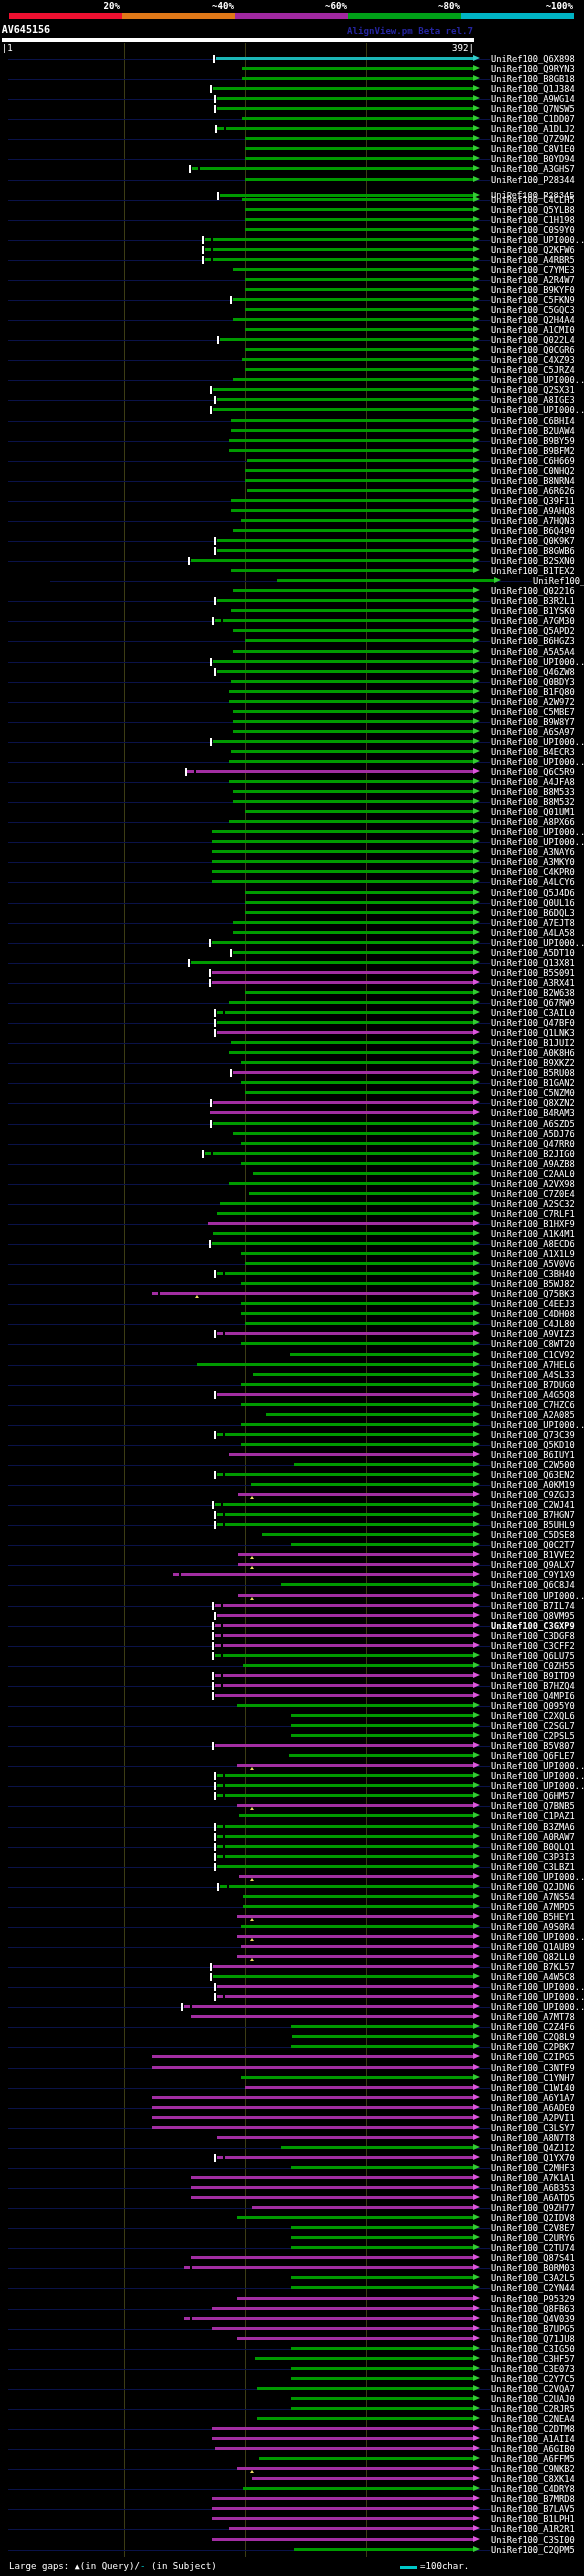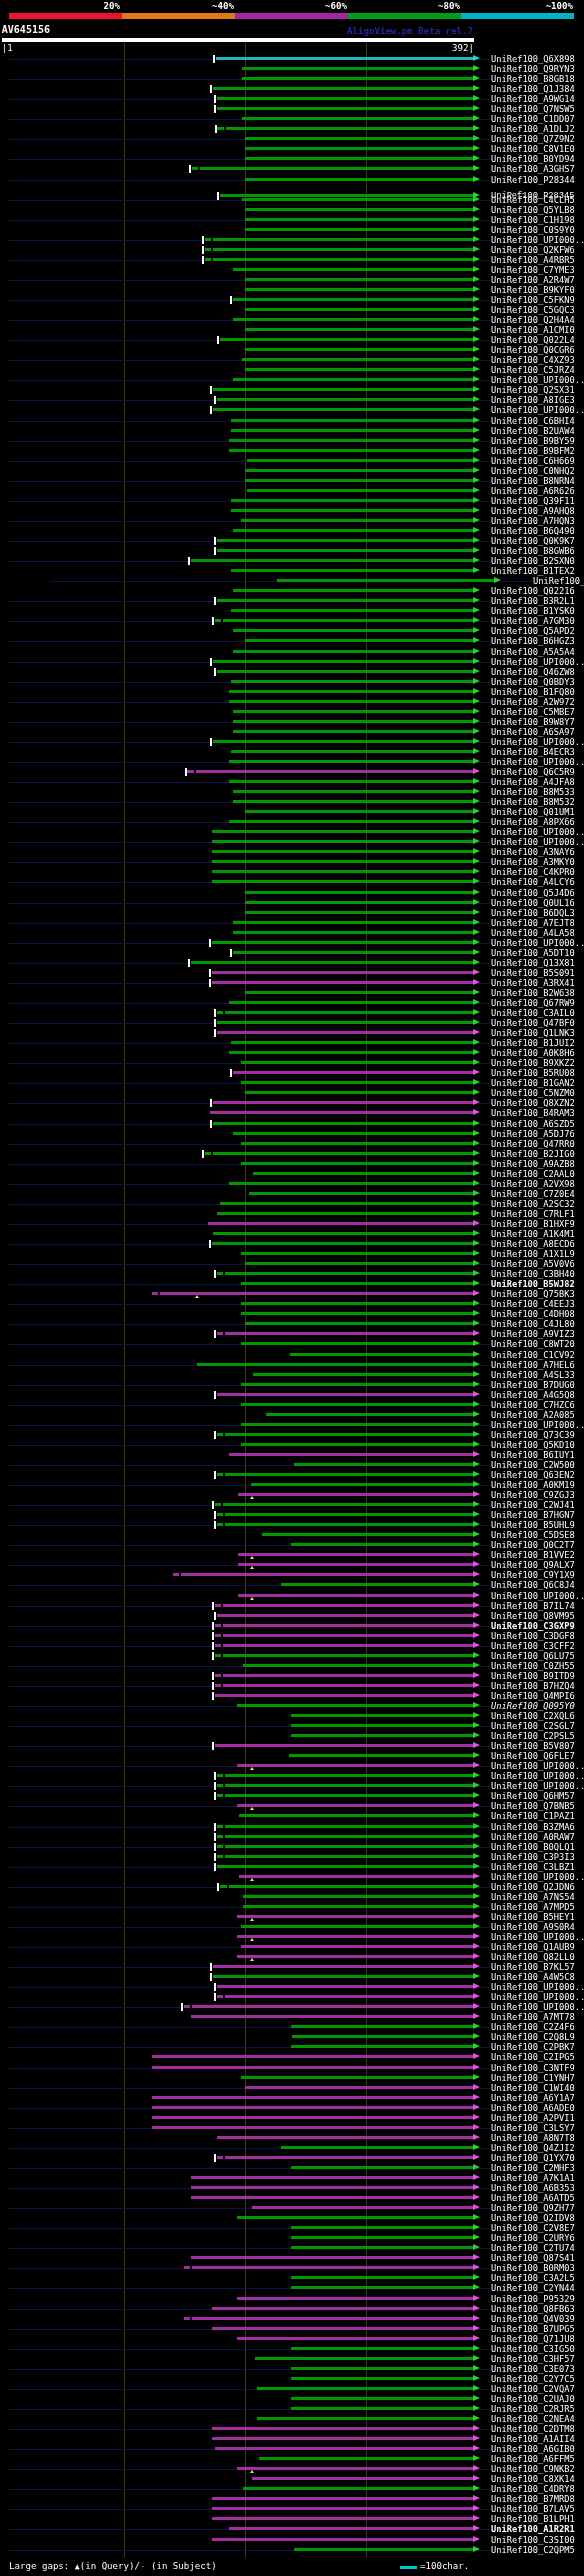--- a/index.html
+++ b/index.html
@@ -773,21 +773,21 @@
         <div class="arrow" style="left: 473px; border-left: 7.3px solid rgb(51, 204, 51);"></div>
         <div class="hit-label">UniRef100_A5V0V6</div>
       </div>
       <div class="hit-row" style="top: 1215px;">
         <div class="bar" style="left: 217px; width: 257px; background: rgb(0, 154, 0);"></div>
         <div class="tick" style="left: 214px;"></div>
         <div class="dash" style="left: 223px;"></div>
         <div class="arrow" style="left: 473px; border-left: 7.3px solid rgb(51, 204, 51);"></div>
         <div class="hit-label">UniRef100_C3BH40</div>
       </div>
-      <div class="hit-row" style="top: 1225px; font-weight: bold;">
+      <div class="hit-row" style="top: 1225px;">
         <div class="qline" style="background: rgb(10, 18, 72);"></div>
         <div class="bar" style="left: 241px; width: 232px; background: rgb(0, 154, 0);"></div>
         <div class="arrow" style="left: 473px; border-left: 7.3px solid rgb(51, 204, 51);"></div>
         <div class="hit-label">UniRef100_B5WJ82</div>
       </div>
       <div class="hit-row" style="top: 1235px;">
         <div class="bar" style="left: 152px; width: 322px; background: rgb(162, 46, 162);"></div>
         <div class="dash" style="left: 158px;"></div>
         <div class="ymark" style="left: 195px; border-bottom: 3.7px solid rgb(238, 221, 102); color: rgb(238, 221, 102);"></div>
         <div class="arrow" style="left: 473px; border-left: 7.3px solid rgb(221, 85, 221);"></div>
@@ -1040,21 +1040,21 @@
         <div class="dash" style="left: 221px;"></div>
         <div class="arrow" style="left: 473px; border-left: 7.3px solid rgb(221, 85, 221);"></div>
         <div class="hit-label">UniRef100_B7HZQ4</div>
       </div>
       <div class="hit-row" style="top: 1637px;">
         <div class="bar" style="left: 215px; width: 259px; background: rgb(162, 46, 162);"></div>
         <div class="tick" style="left: 212px;"></div>
         <div class="arrow" style="left: 473px; border-left: 7.3px solid rgb(221, 85, 221);"></div>
         <div class="hit-label">UniRef100_Q4MPI6</div>
       </div>
-      <div class="hit-row" style="top: 1647px; font-style: italic;">
+      <div class="hit-row" style="top: 1647px;">
         <div class="qline" style="background: rgb(10, 18, 72);"></div>
         <div class="bar" style="left: 237px; width: 237px; background: rgb(0, 154, 0);"></div>
         <div class="arrow" style="left: 473px; border-left: 7.3px solid rgb(51, 204, 51);"></div>
         <div class="hit-label">UniRef100_Q095Y0</div>
       </div>
       <div class="hit-row" style="top: 1657px;">
         <div class="bar" style="left: 291px; width: 183px; background: rgb(0, 154, 0);"></div>
         <div class="arrow" style="left: 473px; border-left: 7.3px solid rgb(51, 204, 51);"></div>
         <div class="hit-label">UniRef100_C2XQL6</div>
       </div>
@@ -1527,21 +1527,21 @@
         <div class="qline" style="background: rgb(10, 18, 72);"></div>
         <div class="bar" style="left: 212px; width: 261px; background: rgb(162, 46, 162);"></div>
         <div class="arrow" style="left: 473px; border-left: 7.3px solid rgb(221, 85, 221);"></div>
         <div class="hit-label">UniRef100_B7LAV5</div>
       </div>
       <div class="hit-row" style="top: 2460px;">
         <div class="bar" style="left: 212px; width: 261px; background: rgb(162, 46, 162);"></div>
         <div class="arrow" style="left: 473px; border-left: 7.3px solid rgb(221, 85, 221);"></div>
         <div class="hit-label">UniRef100_B1LPH1</div>
       </div>
-      <div class="hit-row" style="top: 2470px; font-weight: bold;">
+      <div class="hit-row" style="top: 2470px;">
         <div class="qline" style="background: rgb(10, 18, 72);"></div>
         <div class="bar" style="left: 229px; width: 244px; background: rgb(162, 46, 162);"></div>
         <div class="arrow" style="left: 473px; border-left: 7.3px solid rgb(221, 85, 221);"></div>
         <div class="hit-label">UniRef100_A1R2R1</div>
       </div>
       <div class="hit-row" style="top: 2481px;">
         <div class="bar" style="left: 212px; width: 261px; background: rgb(162, 46, 162);"></div>
         <div class="arrow" style="left: 473px; border-left: 7.3px solid rgb(221, 85, 221);"></div>
         <div class="hit-label">UniRef100_C3SI00</div>
       </div>

